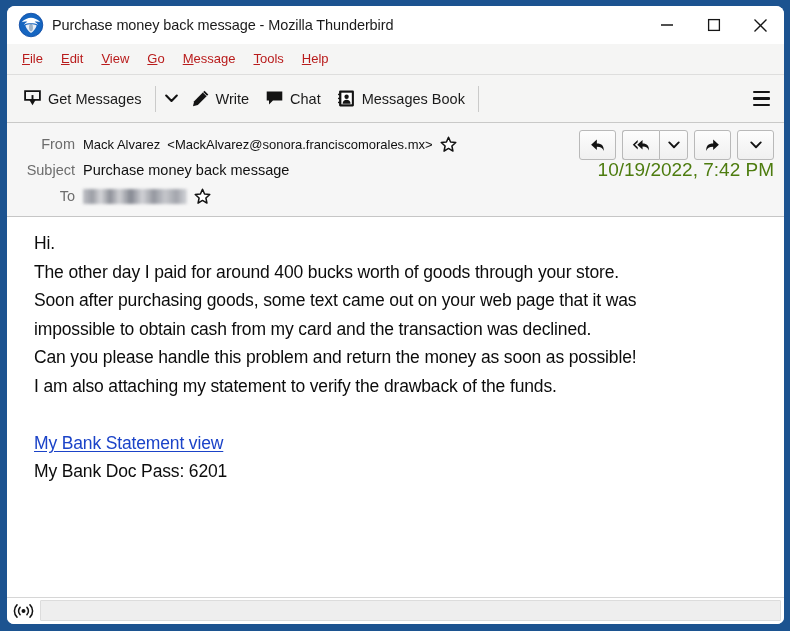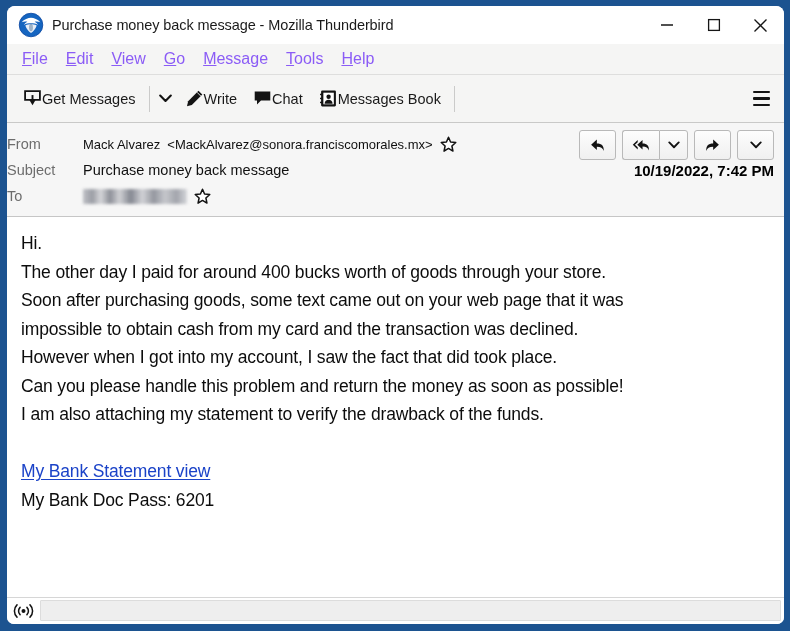--- a/index.html
+++ b/index.html
@@ -124,22 +124,22 @@
     display: flex;
     align-items: center;
     background: #f5f5f4;
     border-bottom: 1px solid #dededd;
     padding-left: 6px;
     position: relative;
     z-index: 5;
     box-sizing: border-box;
   }
   .menuitem {
-    font-size: 16px;
-    color: #8b5cf6;
+    font-size: 13px;
+    color: #b91c1c;
     padding: 3px 9px 4px 9px;
     white-space: nowrap;
     cursor: default;
     border-radius: 2px;
   }
   .menuitem u { text-decoration: underline; text-underline-offset: 1px; }
 
   
   .toolbar {
     flex: 0 0 auto;
@@ -149,20 +149,21 @@
     background: #f5f5f4;
     border-bottom: 1px solid #c9c9c8;
     padding: 0 6px 0 8px;
     position: relative;
     z-index: 5;
     box-sizing: border-box;
   }
   .tbtn {
     display: flex;
     align-items: center;
+    gap: 6px;
     height: 36px;
     padding: 0 8px;
     border-radius: 3px;
     cursor: default;
     color: #1a1a1a;
     font-size: 14.5px;
     white-space: nowrap;
   }
   .tbtn.disabled { color: #b4b4b3; }
   .tbtn-caret {
@@ -212,21 +213,21 @@
   }
   .hdr-row {
     display: flex;
     align-items: center;
     min-height: 22px;
     padding: 2px 10px 2px 0;
   }
   .hdr-label {
     flex: 0 0 auto;
     width: 76px;
-    text-align: left;
+    text-align: right;
     padding-right: 8px;
     font-size: 14.5px;
     color: #6d6d6d;
     box-sizing: border-box;
   }
   .hdr-val {
     flex: 1 1 auto;
     font-size: 13px;
     color: #101010;
     display: flex;
@@ -239,25 +240,24 @@
     font-size: 14.5px;
   }
   .sender-name { white-space: nowrap; }
   .star {
     flex: 0 0 auto;
     cursor: default;
     display: inline-flex;
   }
   .hdr-date {
     flex: 0 0 auto;
-    font-size: 15px;
-    color: #000000;
+    font-size: 19px;
+    color: #4d7c0f;
     white-space: nowrap;
     padding-left: 12px;
-    font-weight: bold;
   }
   .redacted {
     display: inline-block;
     width: 104px;
     height: 15px;
     border-radius: 1px;
     background:
       linear-gradient(90deg,
         rgba(180,182,188,0.85) 0%, rgba(145,148,156,0.9) 9%,
         rgba(205,206,210,0.8) 17%, rgba(130,133,142,0.9) 26%,
@@ -312,20 +312,21 @@
     overflow: hidden;
     position: relative;
     z-index: 4;
     box-sizing: border-box;
   }
   .bodytext {
     font-size: 17.5px;
     line-height: 28.5px;
     color: #0c0c0c;
     letter-spacing: -0.15px;
+    margin-left: 13px;
   }
   .bodytext p { margin: 0; }
   .bodylink {
     color: #1b43c8;
     text-decoration: underline;
     text-underline-offset: 2px;
     cursor: default;
   }
   .blank-line { height: 28.5px; }
 
@@ -528,21 +529,20 @@
         </div>
       </div>
     </div>
 
     <div class="bodypane">
       <div class="bodytext">
         <p>Hi.</p>
         <p>The other day I paid for around 400 bucks worth of goods through your store.</p>
         <p>Soon after purchasing goods, some text came out on your web page that it was</p>
         <p>impossible to obtain cash from my card and the transaction was declined.</p>
-        <p>However when I got into my account, I saw the fact that did took place.</p>
         <p>Can you please handle this problem and return the money as soon as possible!</p>
         <p>I am also attaching my statement to verify the drawback of the funds.</p>
         <div class="blank-line"></div>
         <p><a class="bodylink" href="#">My Bank Statement view</a></p>
         <p>My Bank Doc Pass: 6201</p>
       </div>
     </div>
 
     <div class="statusbar">
       <div class="status-icon">

